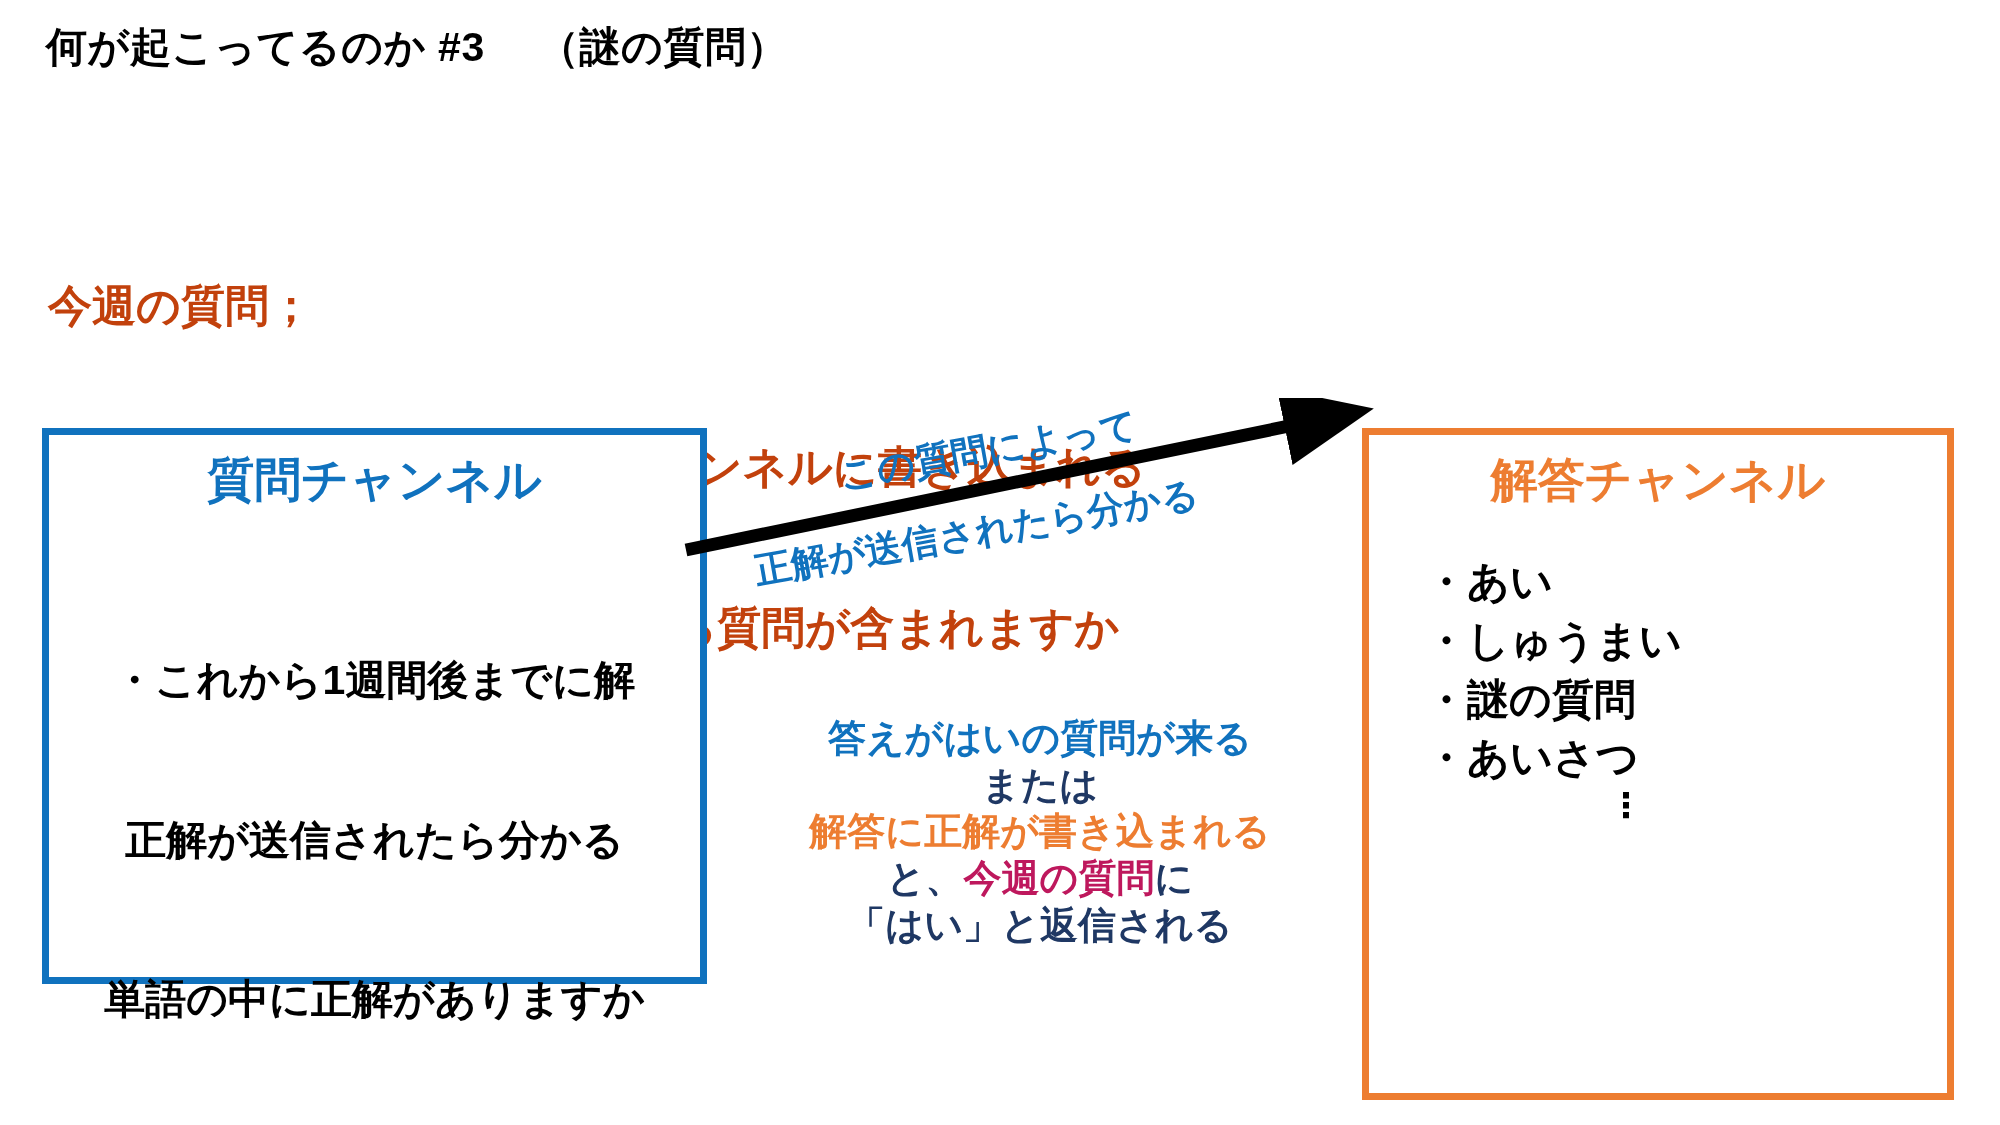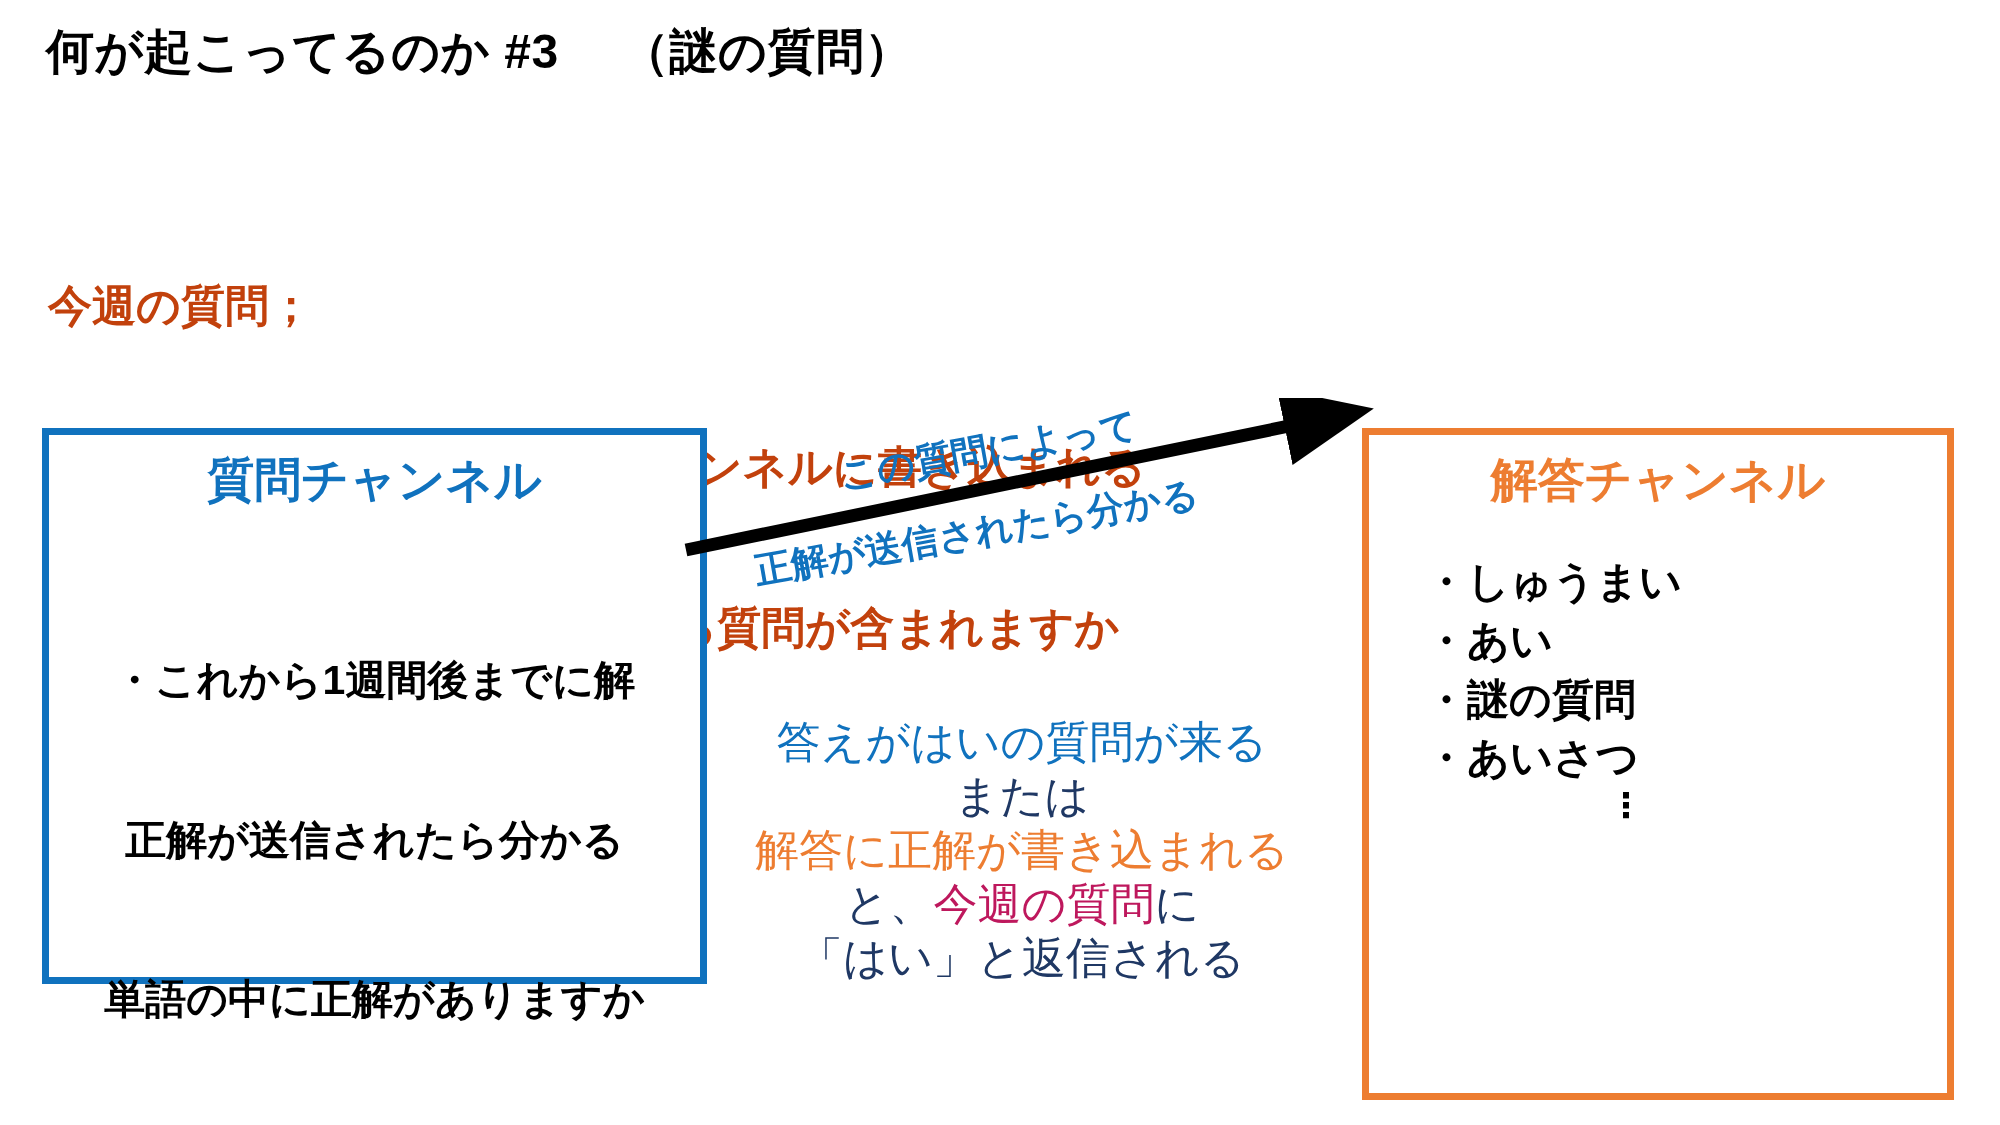--- a/index.html
+++ b/index.html
@@ -14,21 +14,21 @@
     overflow: hidden;
     font-family: "Liberation Sans", "DejaVu Sans", sans-serif;
     -webkit-font-smoothing: antialiased;
   }
 
   
   #slide-title {
     position: absolute;
     left: 46px;
     top: 24px;
-    font-size: 48px;
+    font-size: 41px;
     font-weight: bold;
     color: #000000;
     letter-spacing: 0.5px;
     white-space: pre;
     line-height: 1.15;
   }
 
   
   #question-block {
     position: absolute;
@@ -143,26 +143,26 @@
   #arrow-caption-bottom {
     left: 755px;
     top: 547px;
     font-size: 37px;
     transform: rotate(-10deg);
   }
 
   
   #center-note {
     position: absolute;
-    left: 717px;
+    left: 735px;
     top: 715px;
     width: 610px;
     text-align: center;
-    font-size: 44px;
-    font-weight: normal;
+    font-size: 38px;
+    font-weight: bold;
     line-height: 1.23;
     white-space: nowrap;
   }
   #center-note .n-line { display: block; }
   .c-blue   { color: #1072BE; }
   .c-navy   { color: #1F3864; }
   .c-orange { color: #ED7D31; }
   .c-red    { color: #be185d; }
 </style>
 </head>
@@ -188,22 +188,22 @@
   <div id="question-list">
     <span class="li">・[任意の質問①]</span>
 
   </div>
 </div>
 
 <div class="channel-box" id="answer-channel-box">
   <div class="box-title">解答チャンネル</div>
 
   <div id="answer-list">
+    <span class="li">・あい</span>
     <span class="li">・しゅうまい</span>
-    <span class="li">・あい</span>
     <span class="li">・謎の質問</span>
     <span class="li">・あいさつ</span>
     <span id="answer-dots">
       <span class="d">⋮</span>
     </span>
   </div>
 </div>
 
 <svg id="flow-arrow" viewBox="0 0 700 180">
   <defs>

